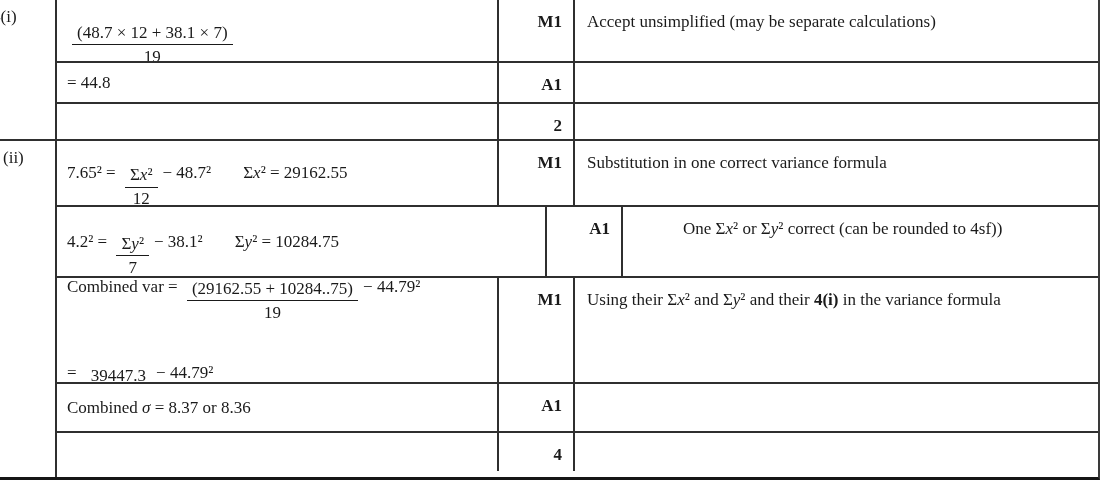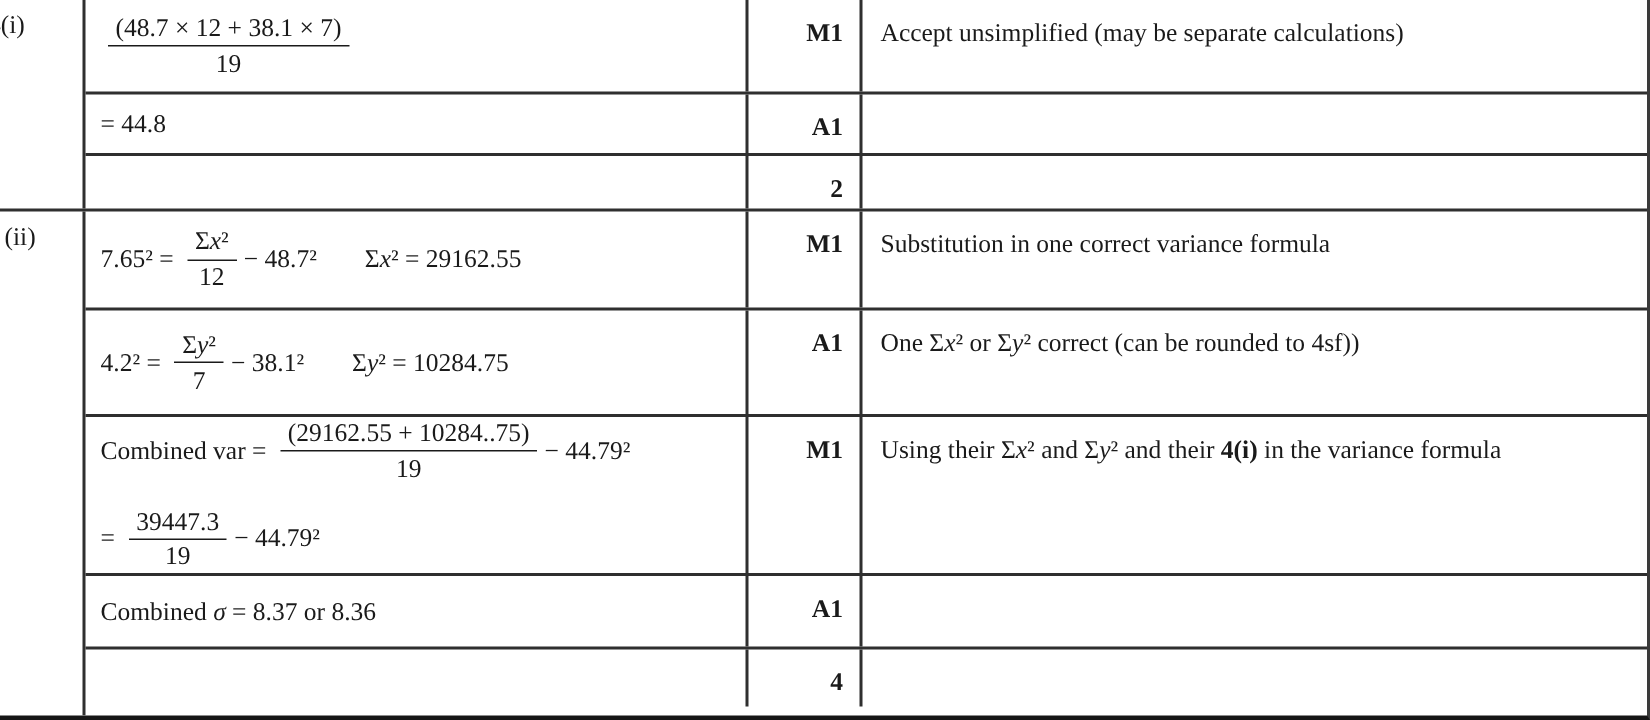--- a/index.html
+++ b/index.html
@@ -31,21 +31,21 @@
   .qlabel { display: inline-block; white-space: nowrap; }
   .qlabel.cut { margin-left: -8px; }
   .qlabel.ii { margin-left: 3px; }
   .rows { flex: 1; display: flex; flex-direction: column; }
   .row { display: flex; border-bottom: 2px solid #2f2f2f; }
   .row.last { border-bottom: none; }
   .h63  { height: 63px; }
   .h41  { height: 41px; }
   .h35a { height: 35px; }
   .h67  { height: 66px; }
-  .h65  { height: 71px; }
+  .h65  { height: 71px; gap: 48px; }
   .h131 { height: 106px; }
   .h35b { height: 49px; font-family: Liberation Serif, serif; }
   .h38  { height: 38px; }
   .work {
     width: 440px;
     flex: 0 0 440px;
     padding-left: 10px;
     display: flex;
     align-items: center;
     overflow: hidden;
@@ -72,21 +72,21 @@
     white-space: pre-wrap;
   }
   .frac {
     display: inline-flex;
     flex-direction: column;
     align-items: center;
     text-align: center;
     margin: 0 5px;
     line-height: 1.15;
   }
-  .frac .n { border-bottom: 1.6px solid #1a1a1a; padding: 0 5px 1.5px; white-space: pre; }
+  .frac .n { border-bottom: 1.6px solid #1a1a1a; padding: 0 5px 1.5px; white-space: pre; margin-top: 28px; }
   .frac .d { padding-top: 1.5px; }
   .v { font-style: italic; }
   .b { font-weight: bold; }
   .t { white-space: pre; }
   .m16 { margin-left: 32px; }
   .m28 { margin-left: 32px; }
 </style>
 </head>
 <body>
 

